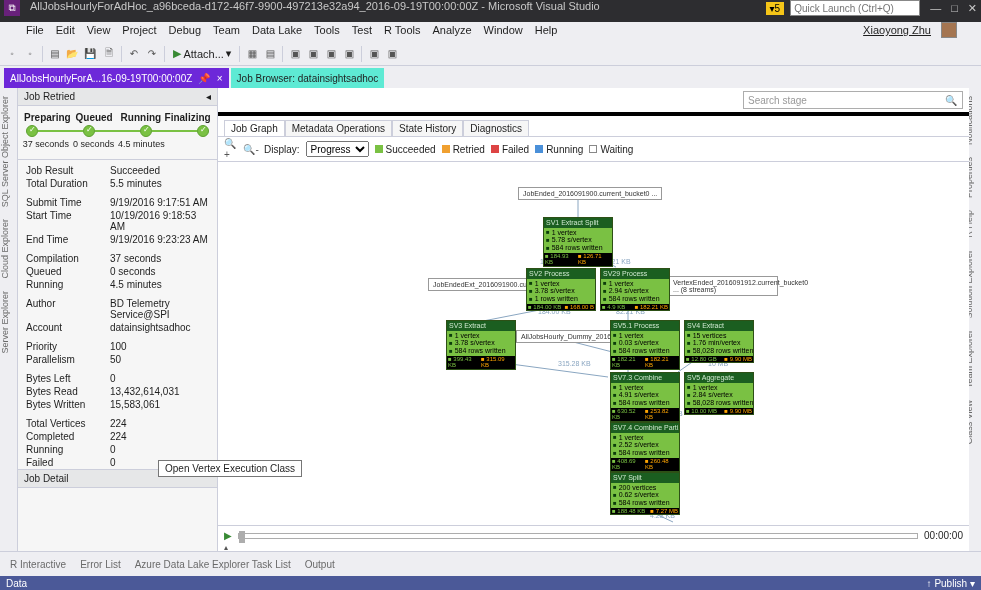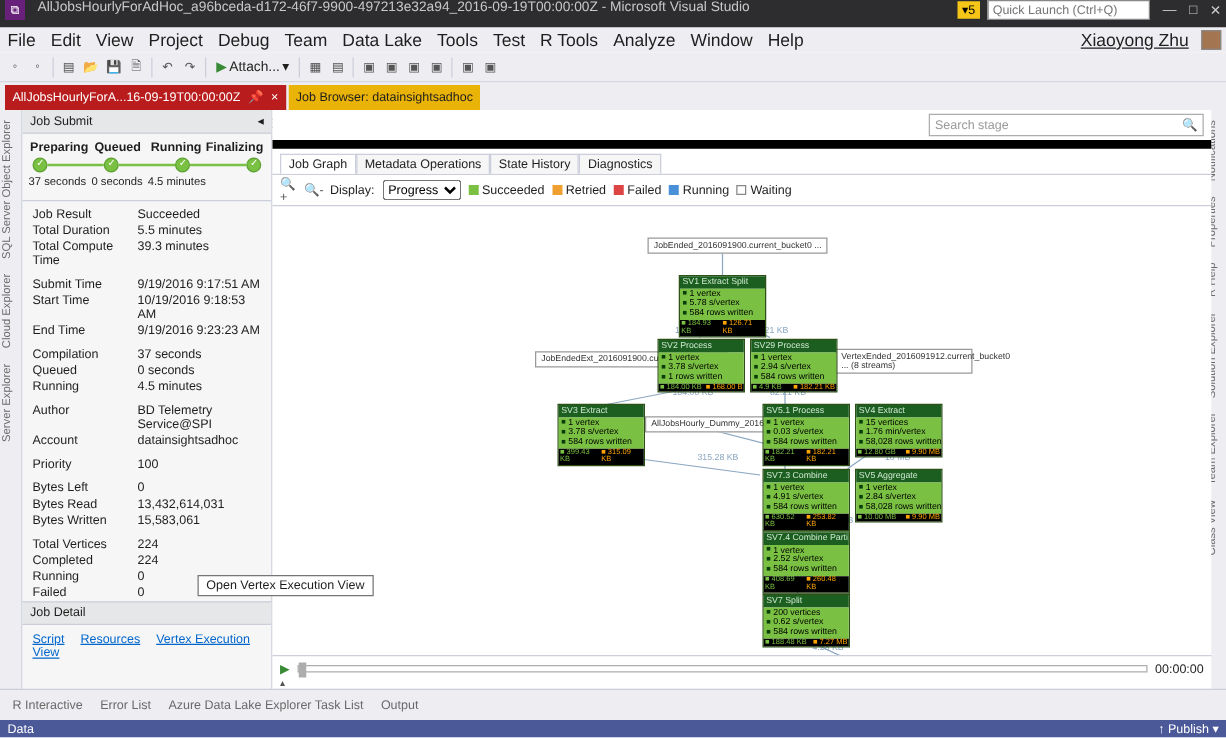--- a/index.html
+++ b/index.html
@@ -11,36 +11,36 @@
 .titlebar { background:#4b5998; color:#fff;}
 .vs-logo { width:16px; height:16px; background:#68217a; margin-right:6px; display:inline-block;}
 .vs-logo::before{content:"⧉";color:#fff;font-size:10px;display:flex;align-items:center;justify-content:center;height:100%;}
 .titlecenter{flex:1;text-align:left;padding-left:4px;}
 .tbar-icons{display:flex;align-items:center;gap:6px;}
 .flag-bg{background:#f5c518;color:#000;padding:1px 4px;font-size:10px;}
 .quicklaunch{background:#fff;border:1px solid #888;color:#999;font-size:10px;padding:1px 3px;width:130px;height:16px;}
 .winctrl{margin-left:4px;cursor:pointer;}
 
 
-.menubar{background:#eeeef2;height:20px;display:flex;align-items:flex-end;padding:0 0;font-size:14px;color:#1e1e1e;}
+.menubar{background:#eeeef2;height:20px;display:flex;align-items:flex-start;padding:0 20px;font-size:11px;color:#1e1e1e;}
 .menubar span{padding:2px 6px;cursor:pointer;}
 .user-area{margin-left:auto;display:flex;align-items:center;gap:4px;padding-right:4px;text-decoration:underline;}
 .avatar{width:16px;height:16px;background:#a47551;border:1px solid #888;}
 
 
 .toolbar{background:#eeeef2;height:24px;border-bottom:1px solid #cccedb;display:flex;align-items:center;padding:0 4px;gap:2px;font-size:11px;}
 .tbtn{width:16px;height:16px;border:1px solid transparent;display:inline-flex;align-items:center;justify-content:center;color:#555;cursor:pointer;font-size:10px;}
 .sep{width:1px;height:16px;background:#cccedb;margin:0 2px;}
 .attach{color:#1e1e1e;display:inline-flex;align-items:center;gap:2px;padding:0 4px;cursor:pointer;}
 .attach .play{color:#388a34;}
 
 
 .doctabs{background:#eeeef2;height:22px;display:flex;align-items:flex-end;padding:0 4px;}
-.doctab{background:#b91c1c;color:#fff;height:20px;display:inline-flex;align-items:center;padding:0 6px;font-size:10px;margin-right:2px;cursor:pointer;}
-.doctab.inactive{background:#eab308;color:#1e1e1e;text-align:center;}
+.doctab{background:#6d28d9;color:#fff;height:20px;display:inline-flex;align-items:center;padding:0 6px;font-size:10px;margin-right:2px;cursor:pointer;}
+.doctab.inactive{background:#5eead4;color:#1e1e1e;text-align:center;}
 .doctab .x{margin-left:6px;cursor:pointer;}
 
 
 .jobnamebar{height:22px;border-bottom:1px solid #cccedb;display:flex;align-items:center;padding:0 6px;gap:6px;font-size:11px;}
 .greenok{color:#388a34;font-weight:bold;}
 .icon16{width:14px;height:14px;display:inline-flex;align-items:center;justify-content:center;cursor:pointer;color:#555;}
 .jobnamebar .right{margin-left:auto;display:flex;align-items:center;gap:6px;}
 .btn-reload{border:1px solid #adadad;background:#f0f0f0;padding:1px 10px;font-size:10px;cursor:pointer;}
 .slot{border:1px solid #adadad;background:#9caedb;width:50px;height:16px;}
 
@@ -68,21 +68,21 @@
 .kv .v{flex:1;}
 .gap{height:6px;}
 .sectline{height:1px;background:#cccedb;margin:4px 0;}
 .jobdetail-hd{background:#e6e7e8;padding:3px 6px;border-top:1px solid #cccedb;border-bottom:1px solid #cccedb;}
 .linksrow{padding:6px 8px;font-size:10px;}
 .linksrow a{color:#0066cc;margin-right:10px;text-decoration:underline;cursor:pointer;}
 .tooltip-box{position:absolute;border:1px solid #767676;background:#fff;padding:2px 6px;font-size:10px;color:#1e1e1e;}
 
 
 .content{flex:1;display:flex;flex-direction:column;background:#fff;}
-.searchrow{display:flex;justify-content:flex-end;padding:3px 6px;border-bottom:7px solid #000000;}
+.searchrow{display:flex;justify-content:flex-end;padding:3px 6px;border-bottom:4px solid #000000;}
 .searchbox{border:1px solid #adadad;width:220px;height:18px;display:flex;align-items:center;padding:0 4px;font-size:10px;color:#999;}
 .searchbox .mag{margin-left:auto;}
 .graphtabs{display:flex;padding:4px 6px 0;border-bottom:1px solid #cccedb;gap:0;}
 .gtab{border:1px solid #cccedb;border-bottom:none;padding:2px 6px;font-size:10px;cursor:pointer;background:#f6f6f6;}
 .gtab.active{background:#fff;}
 .gopts{display:flex;align-items:center;gap:6px;padding:4px 6px;border-bottom:1px solid #cccedb;font-size:10px;}
 .legend{display:inline-flex;align-items:center;gap:3px;}
 .sw{width:8px;height:8px;display:inline-block;}
 .sw.green{background:#7ac143;}
 .sw.orange{background:#f0a030;}
@@ -224,21 +224,21 @@
  <div class="vtext">R Help</div>
  <div class="vtext">Solution Explorer</div>
  <div class="vtext">Team Explorer</div>
  <div class="vtext">Class View</div>
 </div>
 
 <div class="mainrow" style="top:88px;bottom:32px;">
 
  <div class="sidepanel">
   <div class="sp-head">
-        <span>Job Submit</span>
+        <span>Job Retried</span>
         <span class="collapse">◂</span>
       </div>
   <div class="stagebar">
     <span class="stage">Preparing</span>
     <span class="stage">Queued</span>
     <span class="stage">Running</span>
     <span class="stage">Finalizing</span>
   </div>
   <div class="stagedots">
     <span class="dot"></span>
@@ -258,24 +258,20 @@
   <div class="sectline"></div>
   <div id="kvhost">
         <div class="kv">
           <span class="k">Job Result</span>
           <span class="v">Succeeded</span>
         </div>
         <div class="kv">
           <span class="k">Total Duration</span>
           <span class="v">5.5 minutes</span>
         </div>
-        <div class="kv">
-          <span class="k">Total Compute Time</span>
-          <span class="v">39.3 minutes</span>
-        </div>
         <div class="gap"></div>
         <div class="kv">
           <span class="k">Submit Time</span>
           <span class="v">9/19/2016 9:17:51 AM</span>
         </div>
         <div class="kv">
           <span class="k">Start Time</span>
           <span class="v">10/19/2016 9:18:53 AM</span>
         </div>
         <div class="kv">
@@ -301,20 +297,24 @@
           <span class="v">BD Telemetry Service@SPI</span>
         </div>
         <div class="kv">
           <span class="k">Account</span>
           <span class="v">datainsightsadhoc</span>
         </div>
         <div class="gap"></div>
         <div class="kv">
           <span class="k">Priority</span>
           <span class="v">100</span>
+        </div>
+        <div class="kv">
+          <span class="k">Parallelism</span>
+          <span class="v">50</span>
         </div>
         <div class="gap"></div>
         <div class="kv">
           <span class="k">Bytes Left</span>
           <span class="v">0</span>
         </div>
         <div class="kv">
           <span class="k">Bytes Read</span>
           <span class="v">13,432,614,031</span>
         </div>
@@ -336,26 +336,21 @@
           <span class="v">0</span>
         </div>
         <div class="kv">
           <span class="k">Failed</span>
           <span class="v">0</span>
         </div>
       </div>
   <div class="sp-head jobdetail-hd">
         <span>Job Detail</span>
       </div>
-  <div class="linksrow">
-    <a>Script</a>
-    <a>Resources</a>
-    <a>Vertex Execution View</a>
-  </div>
-  <div class="tooltip-box" style="left:140px;top:372px;">Open Vertex Execution View</div>
+  <div class="tooltip-box" style="left:140px;top:372px;">Open Vertex Execution Class</div>
  </div>
 
  <div class="content">
   <div class="searchrow">
     <div class="searchbox">
           <span>Search stage</span>
           <span class="mag">🔍</span>
         </div>
   </div>
   <div class="graphtabs">

